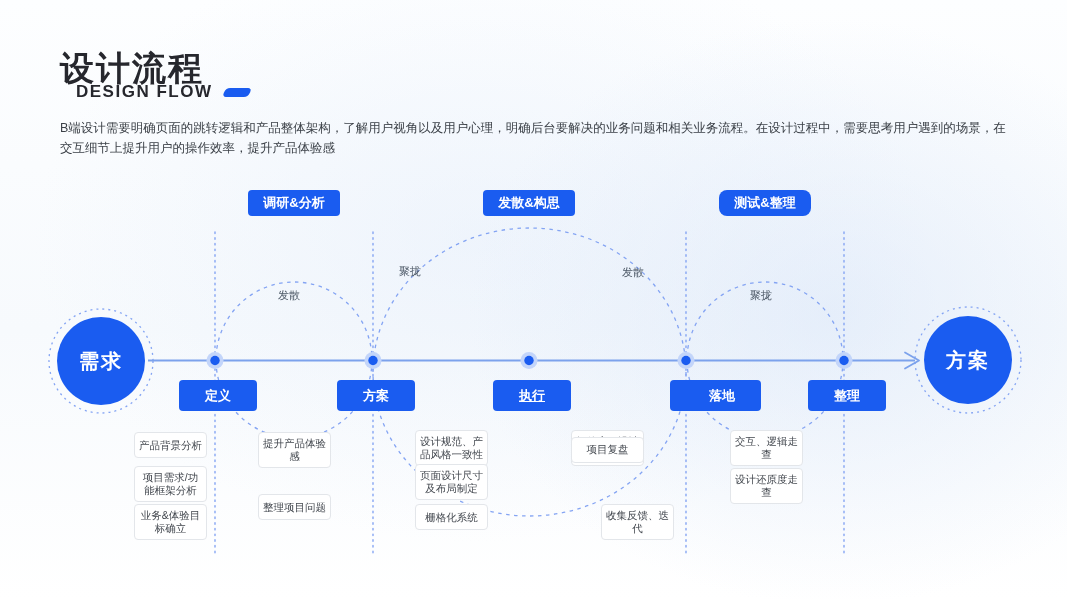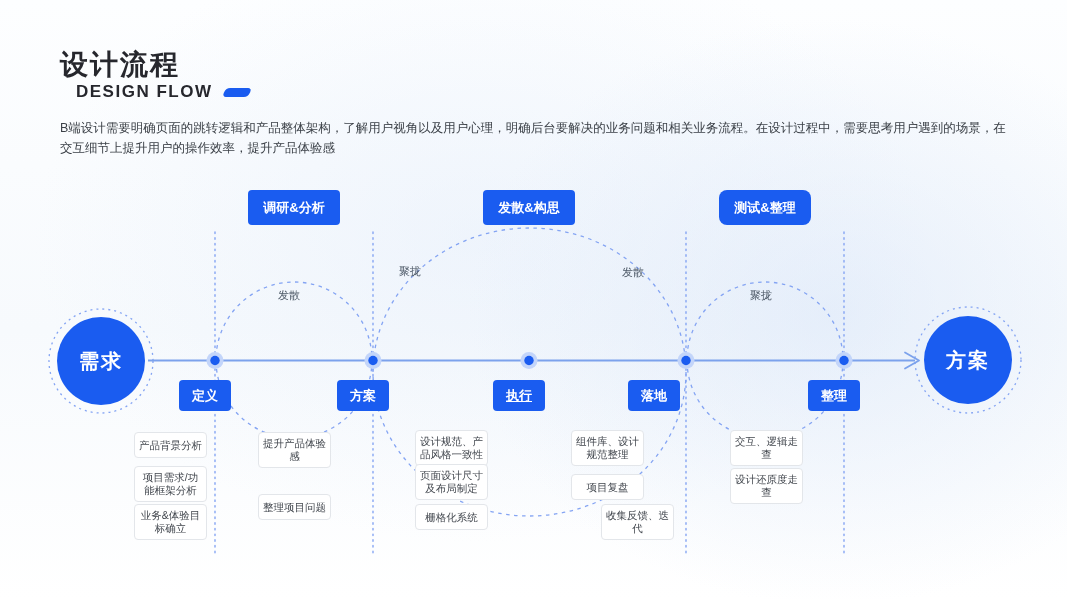--- a/index.html
+++ b/index.html
@@ -9,39 +9,39 @@
   }
   .canvas{
     position:relative;width:1067px;height:600px;overflow:hidden;
     background:
       radial-gradient(520px 420px at 78% 52%, rgba(216,229,248,.55), rgba(255,255,255,0) 70%),
       radial-gradient(620px 420px at 45% 40%, rgba(226,236,250,.45), rgba(255,255,255,0) 72%),
       linear-gradient(180deg,#fdfeff 0%,#f7fafd 55%,#ffffff 100%);
   }
   .title{
     position:absolute;left:60px;top:46px;
-    font-size:28px;font-weight:700;color:#26272d;letter-spacing:2px;
+    font-size:34px;font-weight:700;color:#26272d;letter-spacing:2px;
   }
   .subtitle-row{position:absolute;left:76px;top:82px;display:flex;align-items:center;}
   .subtitle{font-size:17px;font-weight:700;color:#26272d;letter-spacing:1.5px;}
   .title-dash{
     display:inline-block;width:26px;height:9px;margin-left:12px;
     background:#1a5cf0;border-radius:4px;transform:skewX(-25deg);
   }
   .desc{
     position:absolute;left:60px;top:118px;width:958px;
     font-size:12.5px;line-height:20px;color:#3b4047;
   }
   .phase-btn,.stage-btn{
     position:absolute;background:#1a5cf0;color:#fff;border-radius:4px;
     display:flex;align-items:center;justify-content:center;
     font-weight:700;z-index:3;
   }
-  .phase-btn{top:190px;width:92px;height:35px;font-size:13px;}
-  .stage-btn{top:380px;width:52px;height:31px;font-size:13px;}
+  .phase-btn{top:190px;width:92px;height:26px;font-size:13px;}
+  .stage-btn{top:380px;width:78px;height:31px;font-size:13px;}
   .node-circle{
     position:absolute;width:88px;height:88px;border-radius:50%;
     background:#1a5cf0;color:#fff;display:flex;align-items:center;justify-content:center;
     font-size:20px;font-weight:700;letter-spacing:2px;z-index:3;
   }
   .arc-label{
     position:absolute;transform:translate(-50%,-50%);
     font-size:11px;color:#4c5866;z-index:2;white-space:nowrap;
   }
   .item-box{
@@ -122,34 +122,34 @@
   <span class="arc-label" style="left:410px;top:271px;">聚拢</span>
   <span class="arc-label" style="left:633px;top:272px;">发散</span>
   <span class="arc-label" style="left:761px;top:295px;">聚拢</span>
 
   <div class="node-circle" style="left:57px;top:317px;">需求</div>
   <div class="node-circle" style="left:924px;top:316px;">方案</div>
 
   <div class="stage-btn" style="left:179px;">定义</div>
   <div class="stage-btn" style="left:337px;">方案</div>
   <div class="stage-btn" style="left:493px;text-decoration:underline;">执行</div>
-  <div class="stage-btn" style="left:628px;">落地</div>
+  <div class="stage-btn" style="left:670px;padding-left:13px;">落地</div>
   <div class="stage-btn" style="left:808px;">整理</div>
 
   <div class="item-box" style="left:134px;top:432px;">产品背景分析</div>
   <div class="item-box" style="left:134px;top:466px;">项目需求/功能框架分析</div>
   <div class="item-box" style="left:134px;top:504px;">业务&amp;体验目标确立</div>
 
   <div class="item-box" style="left:258px;top:432px;">提升产品体验感</div>
   <div class="item-box" style="left:258px;top:466px;margin-top:28px;">整理项目问题</div>
 
   <div class="item-box" style="left:415px;top:430px;">设计规范、产品风格一致性</div>
   <div class="item-box" style="left:415px;top:464px;">页面设计尺寸及布局制定</div>
   <div class="item-box" style="left:415px;top:504px;">栅格化系统</div>
 
   <div class="item-box" style="left:571px;top:430px;">组件库、设计规范整理</div>
-  <div class="item-box" style="left:571px;top:474px;">项目复盘</div>
+  <div class="item-box" style="left:571px;top:437px;font-family:Liberation Mono, monospace;">项目复盘</div>
   <div class="item-box" style="left:601px;top:504px;">收集反馈、迭代</div>
 
   <div class="item-box" style="left:730px;top:430px;">交互、逻辑走查</div>
   <div class="item-box" style="left:730px;top:468px;">设计还原度走查</div>
 
 </div>
 
 </body></html>

